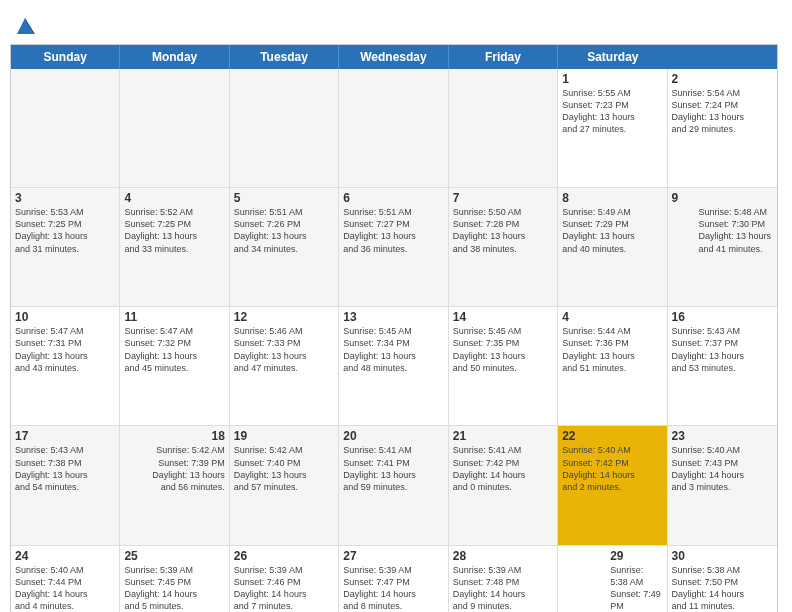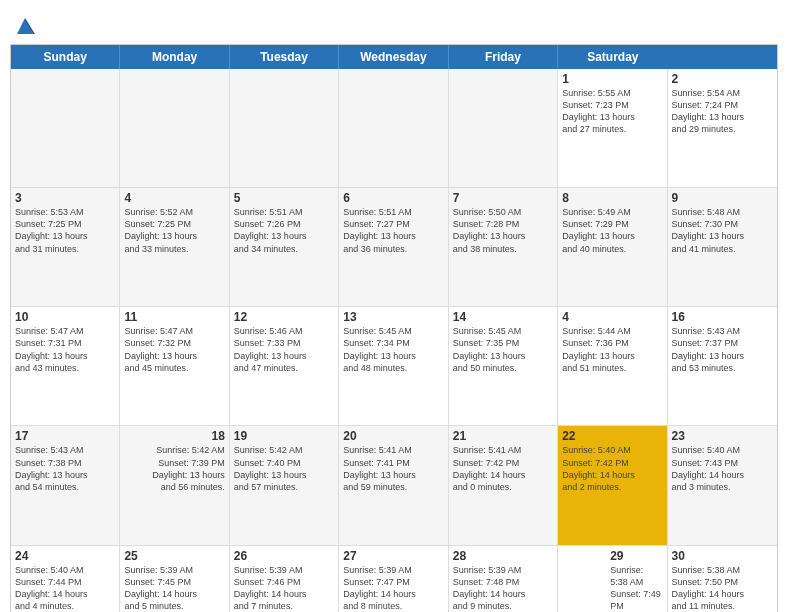--- a/index.html
+++ b/index.html
@@ -201,21 +201,21 @@
         </div>
         <div class="cal-cell shaded" style="background: rgb(245, 245, 245);">
           <span class="day-num">8</span>
           <div class="day-info" style="white-space: pre-line;">Sunrise: 5:49 AM
 Sunset: 7:29 PM
 Daylight: 13 hours
 and 40 minutes.</div>
         </div>
         <div class="cal-cell shaded" style="background: rgb(245, 245, 245);">
           <span class="day-num">9</span>
-          <div class="day-info" style="white-space: pre-line;">Sunrise: 5:48 AM
+          <div class="day-info" style="white-space: pre-line; margin-left: 27px;">Sunrise: 5:48 AM
 Sunset: 7:30 PM
 Daylight: 13 hours
 and 41 minutes.</div>
         </div>
         <div class="cal-cell" style="background: rgb(255, 255, 255);">
           <span class="day-num">10</span>
           <div class="day-info" style="white-space: pre-line;">Sunrise: 5:47 AM
 Sunset: 7:31 PM
 Daylight: 13 hours
 and 43 minutes.</div>

